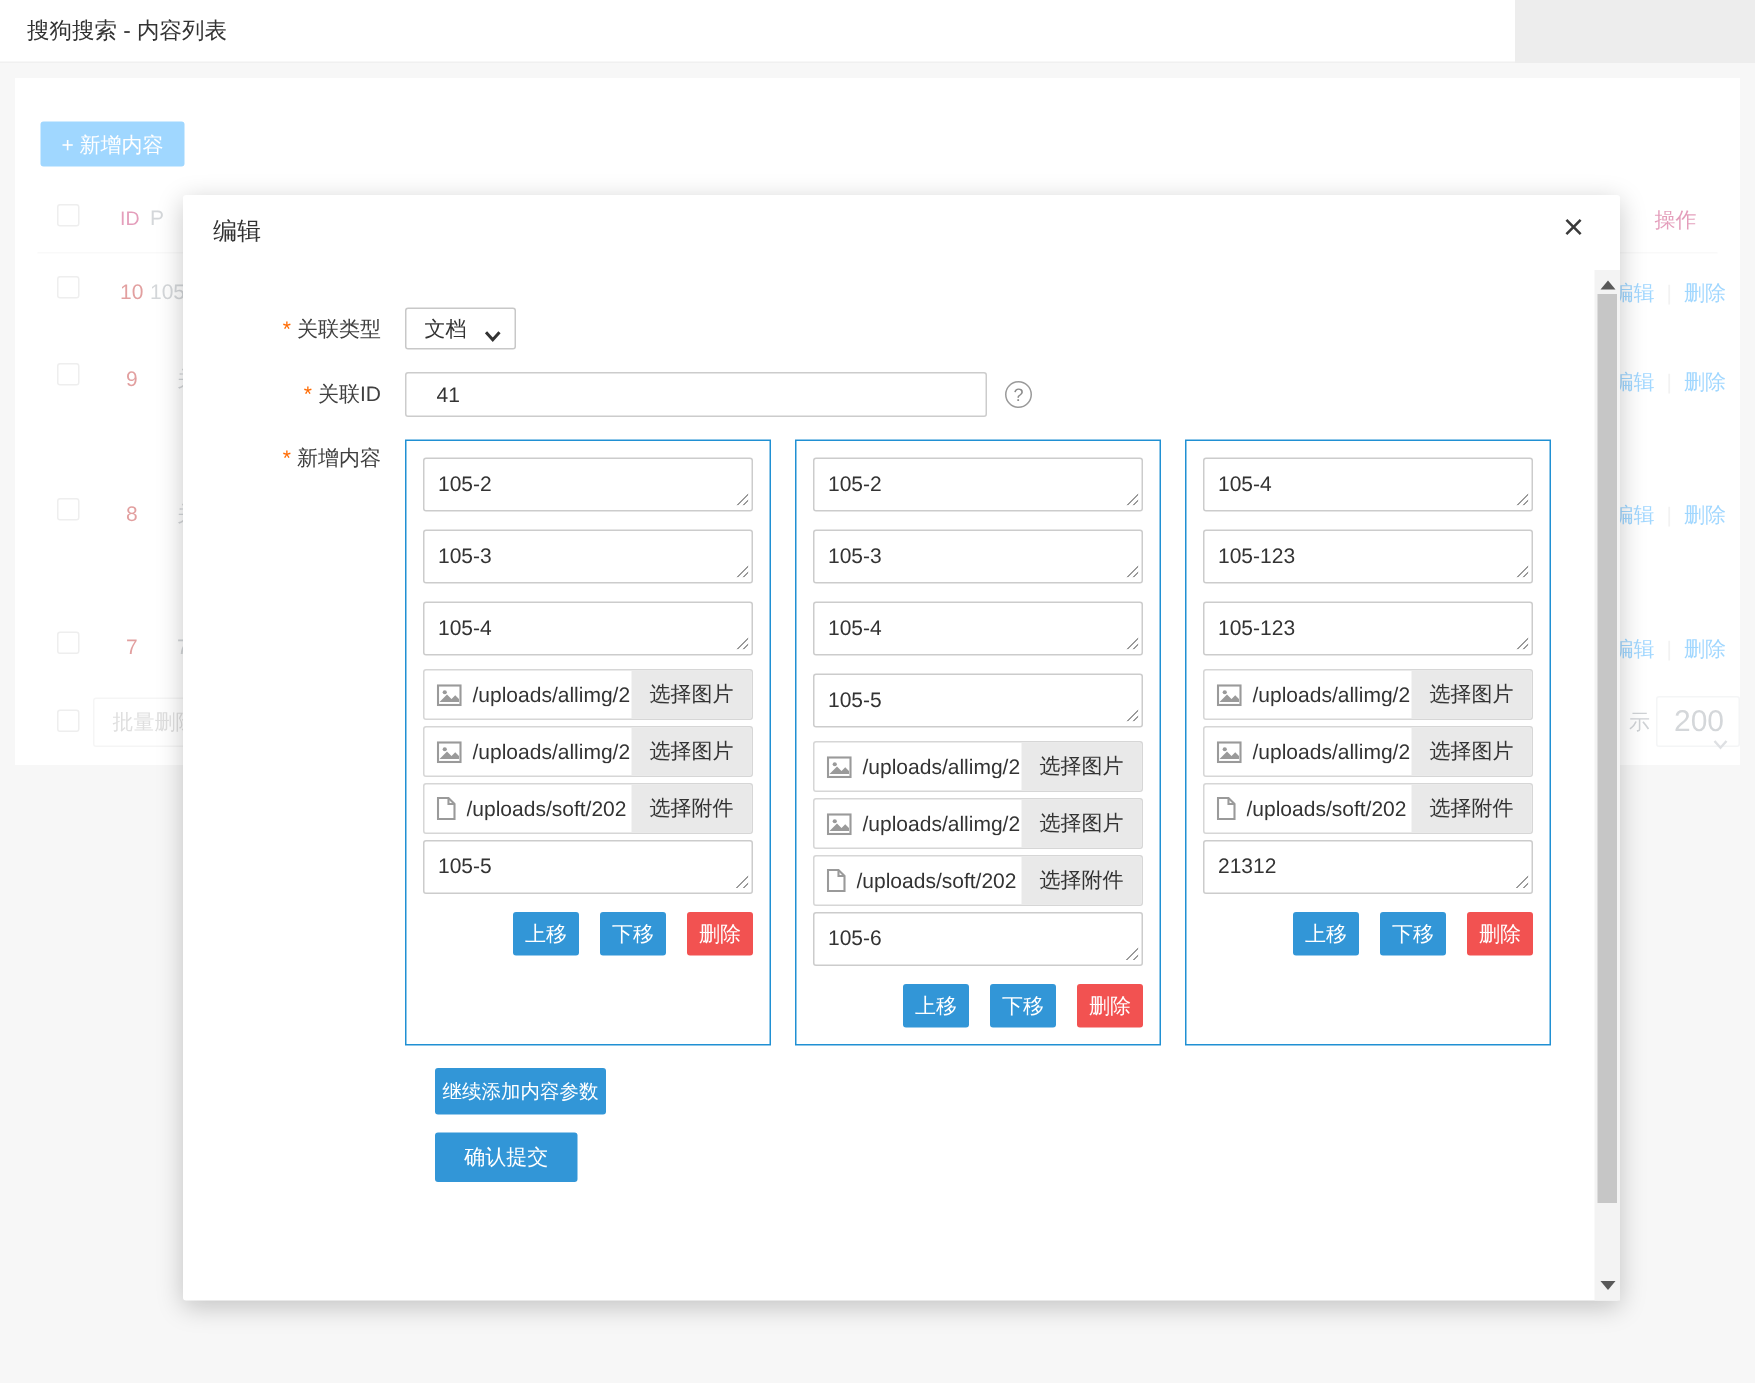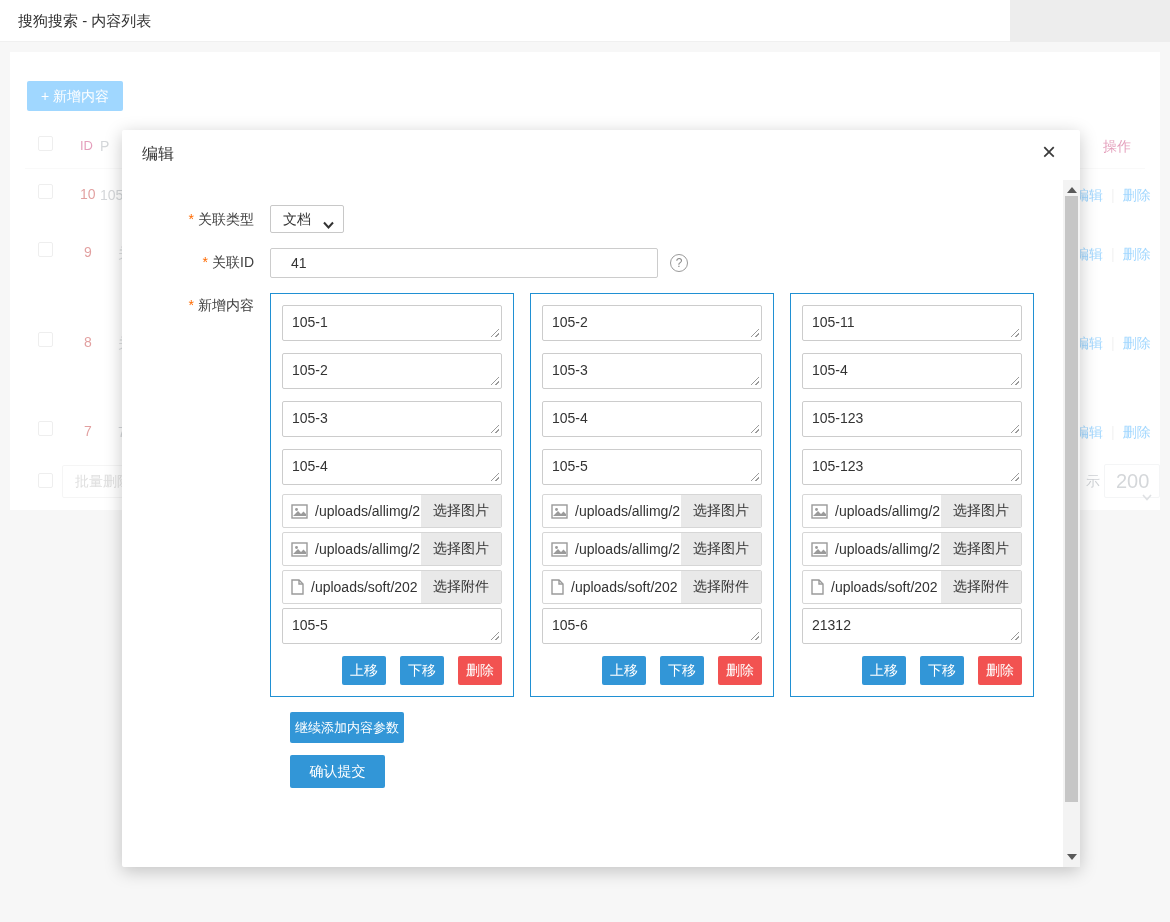--- a/index.html
+++ b/index.html
@@ -243,24 +243,20 @@
     </div>
 
 
     <div class="form-row">
       <div class="lbl" style="padding-top:4px;"><span class="req">*</span><span>新增内容</span></div>
 
       <div class="groups">
 
         <div class="param-box">
           <div class="ta-wrap">
-              <textarea class="param-ta" style="">105-1</textarea>
-              <span class="grip"></span>
-            </div>
-          <div class="ta-wrap">
               <textarea class="param-ta" style="">105-2</textarea>
               <span class="grip"></span>
             </div>
           <div class="ta-wrap">
               <textarea class="param-ta" style="">105-3</textarea>
               <span class="grip"></span>
             </div>
           <div class="ta-wrap" style="margin-bottom:0;">
               <textarea class="param-ta" style="">105-4</textarea>
               <span class="grip"></span>
@@ -369,24 +365,20 @@
 
           <div class="box-actions">
             <button class="btn-move">上移</button>
             <button class="btn-move">下移</button>
             <button class="btn-del">删除</button>
           </div>
         </div>
 
         <div class="param-box">
           <div class="ta-wrap">
-              <textarea class="param-ta" style="">105-11</textarea>
-              <span class="grip"></span>
-            </div>
-          <div class="ta-wrap">
               <textarea class="param-ta" style="">105-4</textarea>
               <span class="grip"></span>
             </div>
           <div class="ta-wrap">
               <textarea class="param-ta" style="">105-123</textarea>
               <span class="grip"></span>
             </div>
           <div class="ta-wrap" style="margin-bottom:0;">
               <textarea class="param-ta" style="">105-123</textarea>
               <span class="grip"></span>

